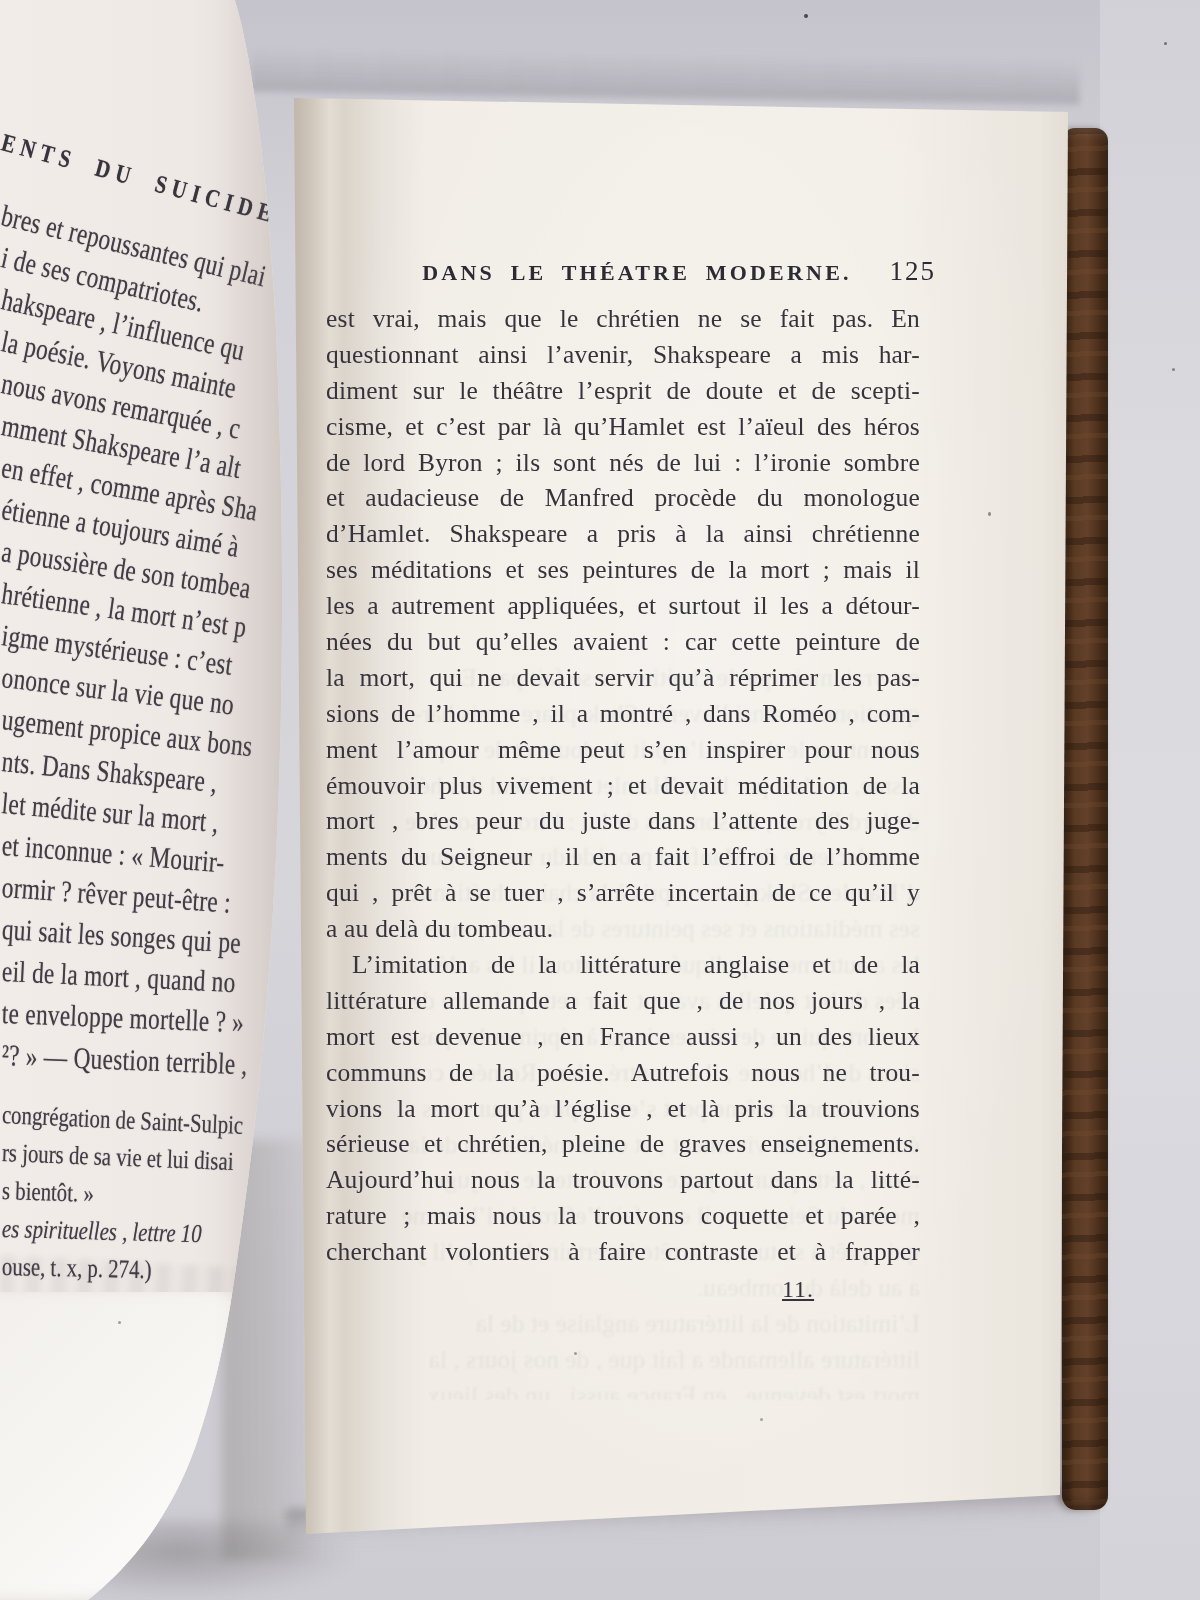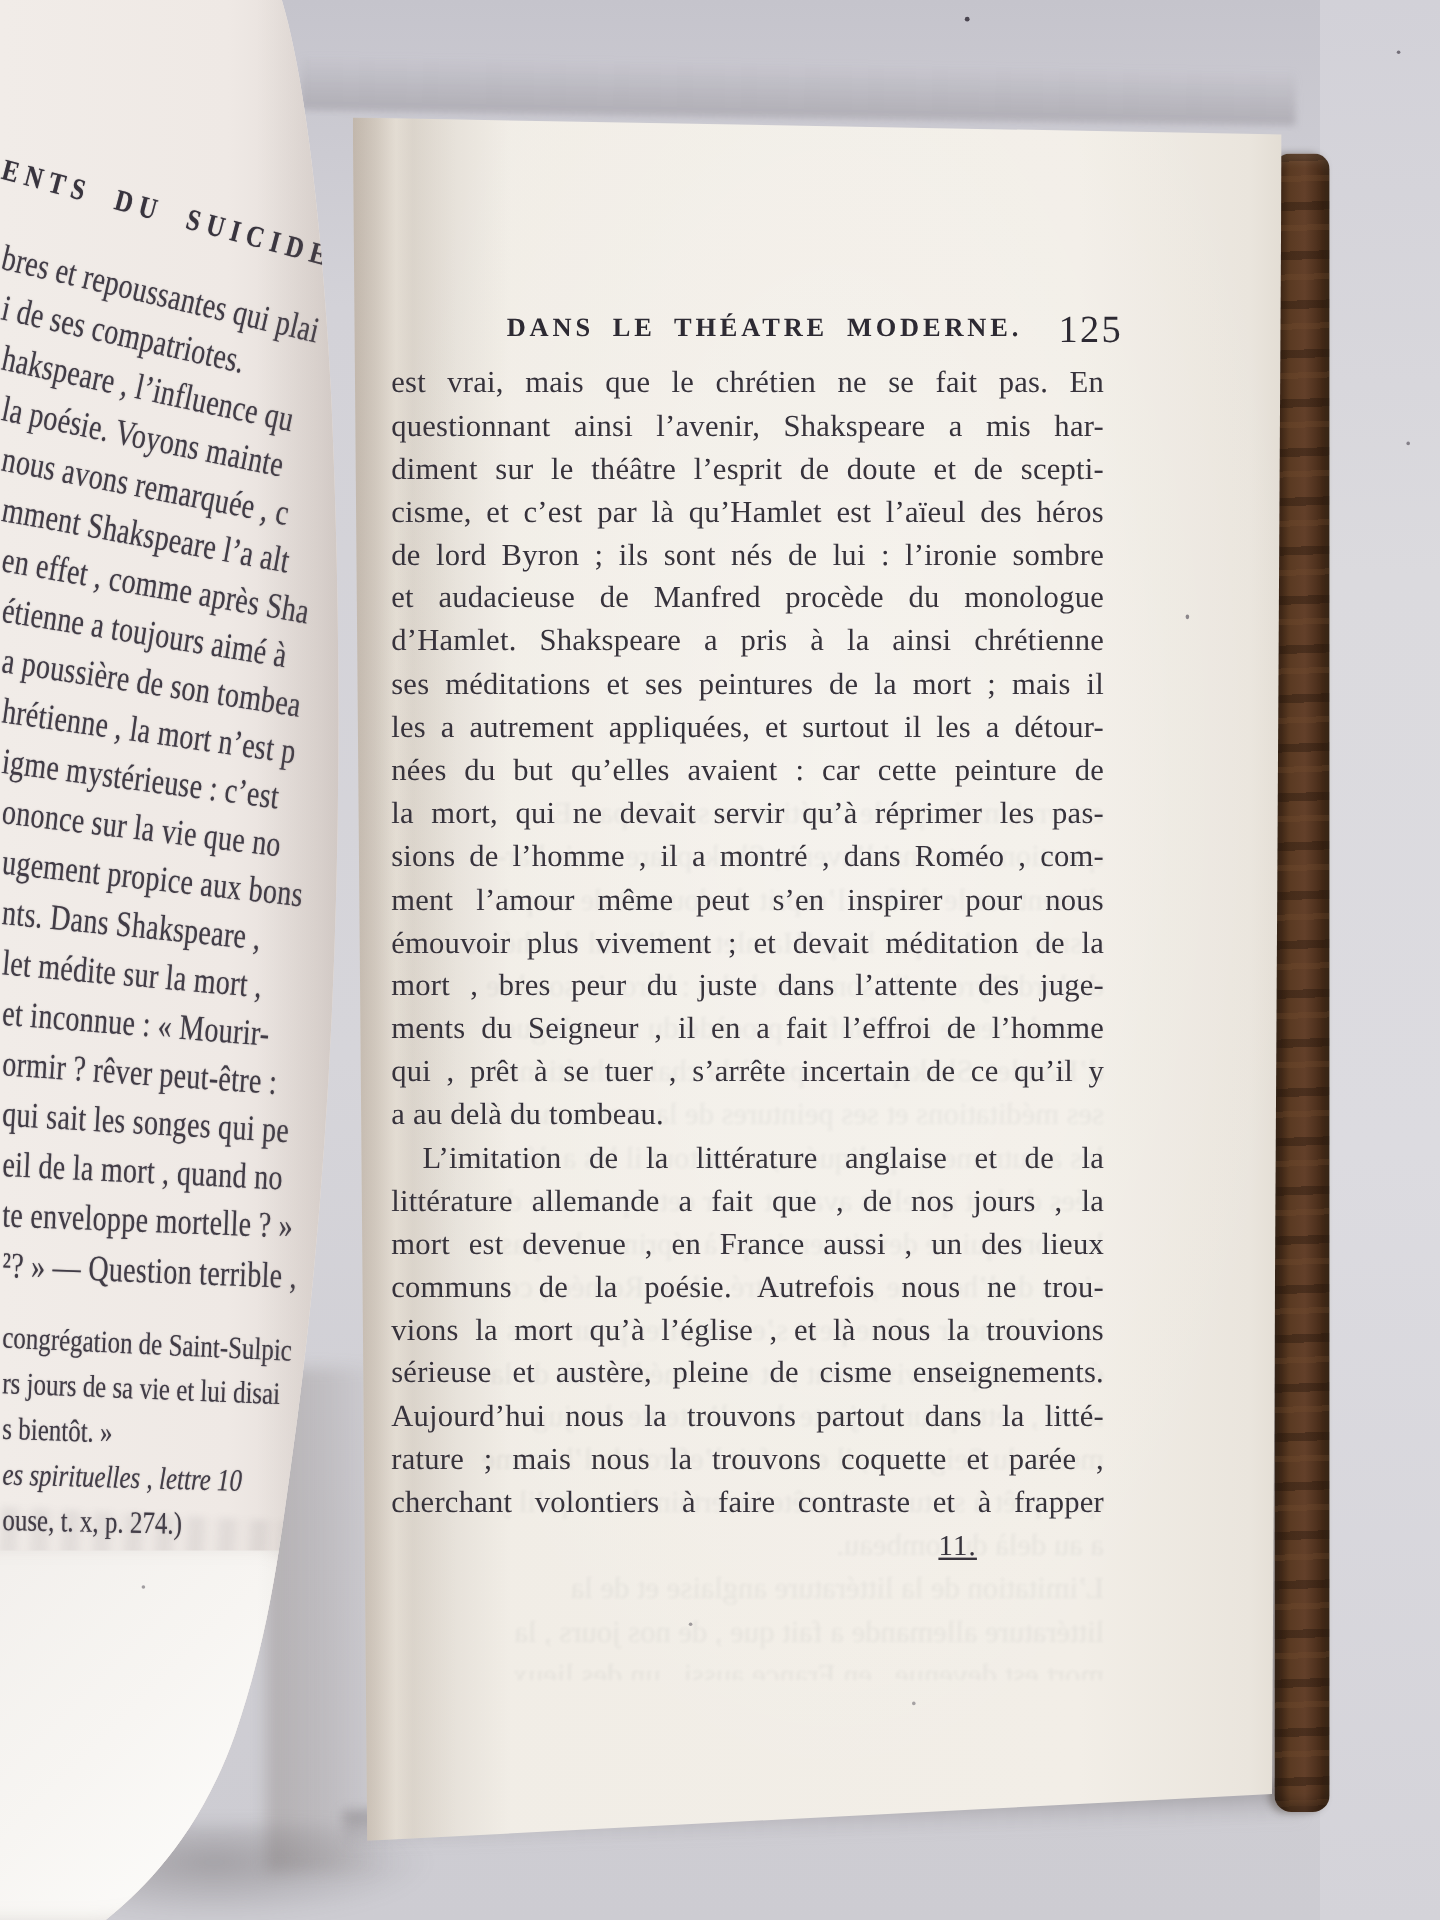--- a/index.html
+++ b/index.html
@@ -42,21 +42,21 @@
   .rp-gutter-shade{position:absolute;left:0;top:0;width:150px;height:100%;
     background:linear-gradient(90deg,rgba(122,106,92,.34) 0,rgba(122,106,92,.20) 26px,rgba(168,152,136,.10) 44px,rgba(122,106,92,.15) 58px,rgba(122,106,92,0) 140px);}
   .rp-bottom-light{position:absolute;left:8px;bottom:0;width:770px;height:10px;
     background:linear-gradient(180deg,rgba(255,255,255,0),rgba(250,247,240,.8));transform:rotate(-.4deg);}
   .rp-ghost{position:absolute;left:40px;top:566px;width:594px;height:740px;overflow:hidden;
     transform:scaleX(-1);opacity:.055;filter:blur(1.2px);}
   .gline{font-size:25.5px;height:35.9px;line-height:35.9px;white-space:nowrap;color:#23303a;}
   .rp-head{position:absolute;left:40px;top:166px;width:594px;height:32px;}
   .rp-head-text{text-align:center;transform:translateX(14px);font-weight:700;font-size:22px;
     letter-spacing:3.2px;word-spacing:7px;color:#2d2a33;}
-  .rp-num{position:absolute;right:-16px;top:-4px;font-size:32px;letter-spacing:2px;color:#2d2a33;text-align:right;}
+  .rp-num{position:absolute;right:-16px;top:-4px;font-size:27px;letter-spacing:2px;color:#2d2a33;text-align:right;}
   .rp-body{position:absolute;left:40px;top:207px;width:594px;}
   .rline{font-size:25.5px;height:35.9px;line-height:35.9px;text-align:justify;text-align-last:justify;
     letter-spacing:.2px;}
   .rline:nth-child(18){text-align-last:left;}
   .rline:nth-child(19){text-indent:26px;}
   .rp-signature{position:absolute;left:496px;top:1182px;font-size:24px;letter-spacing:1px;color:#37333c;text-decoration:underline;}
 
   
   .page-left{position:absolute;left:0;top:0;width:345px;height:1600px;
     clip-path:path("M -20 -20 L 228 -20 C 252 40 268 180 276 330 C 288 600 284 900 248 1180 C 232 1300 224 1362 196 1445 C 166 1530 118 1576 88 1600 L -20 1600 Z");
@@ -149,22 +149,22 @@
         <div class="rline" style="--i: 12;">ment l’amour même peut s’en inspirer pour nous</div>
         <div class="rline" style="--i: 13;">émouvoir plus vivement ; et devait méditation de la</div>
         <div class="rline" style="--i: 14;">mort , bres peur du juste dans l’attente des juge-</div>
         <div class="rline" style="--i: 15;">ments du Seigneur , il en a fait l’effroi de l’homme</div>
         <div class="rline" style="--i: 16;">qui , prêt à se tuer , s’arrête incertain de ce qu’il y</div>
         <div class="rline" style="--i: 17;">a au delà du tombeau.</div>
         <div class="rline" style="--i: 18;">L’imitation de la littérature anglaise et de la</div>
         <div class="rline" style="--i: 19;">littérature allemande a fait que , de nos jours , la</div>
         <div class="rline" style="--i: 20;">mort est devenue , en France aussi , un des lieux</div>
         <div class="rline" style="--i: 21;">communs de la poésie. Autrefois nous ne trou-</div>
-        <div class="rline" style="--i: 22;">vions la mort qu’à l’église , et là nous la trouvions</div>
-        <div class="rline" style="--i: 23;">sérieuse et austère, pleine de cisme enseignements.</div>
+        <div class="rline" style="--i: 22;">vions la mort qu’à l’église , et là pris la trouvions</div>
+        <div class="rline" style="--i: 23;">sérieuse et chrétien, pleine de graves enseignements.</div>
         <div class="rline" style="--i: 24;">Aujourd’hui nous la trouvons partout dans la litté-</div>
         <div class="rline" style="--i: 25;">rature ; mais nous la trouvons coquette et parée ,</div>
         <div class="rline" style="--i: 26;">cherchant volontiers à faire contraste et à frapper</div>
       </div>
     <div class="rp-signature">11.</div>
     <div class="rp-bottom-light"></div>
   </div>
 
   <div class="page-left">
     <div class="lp-header">ENTS DU SUICIDE</div>

